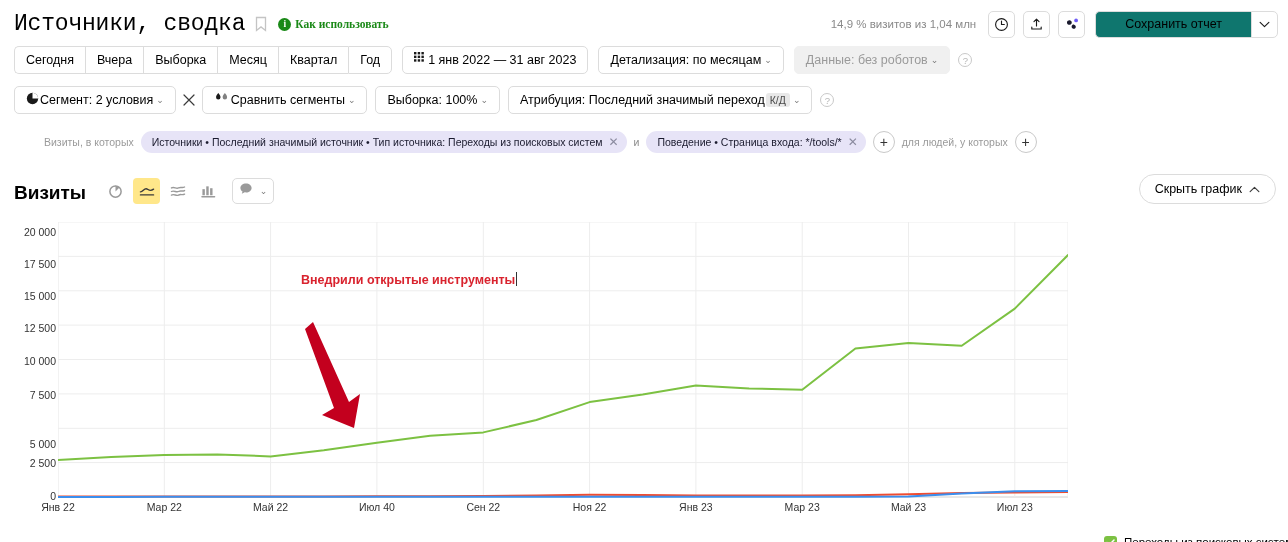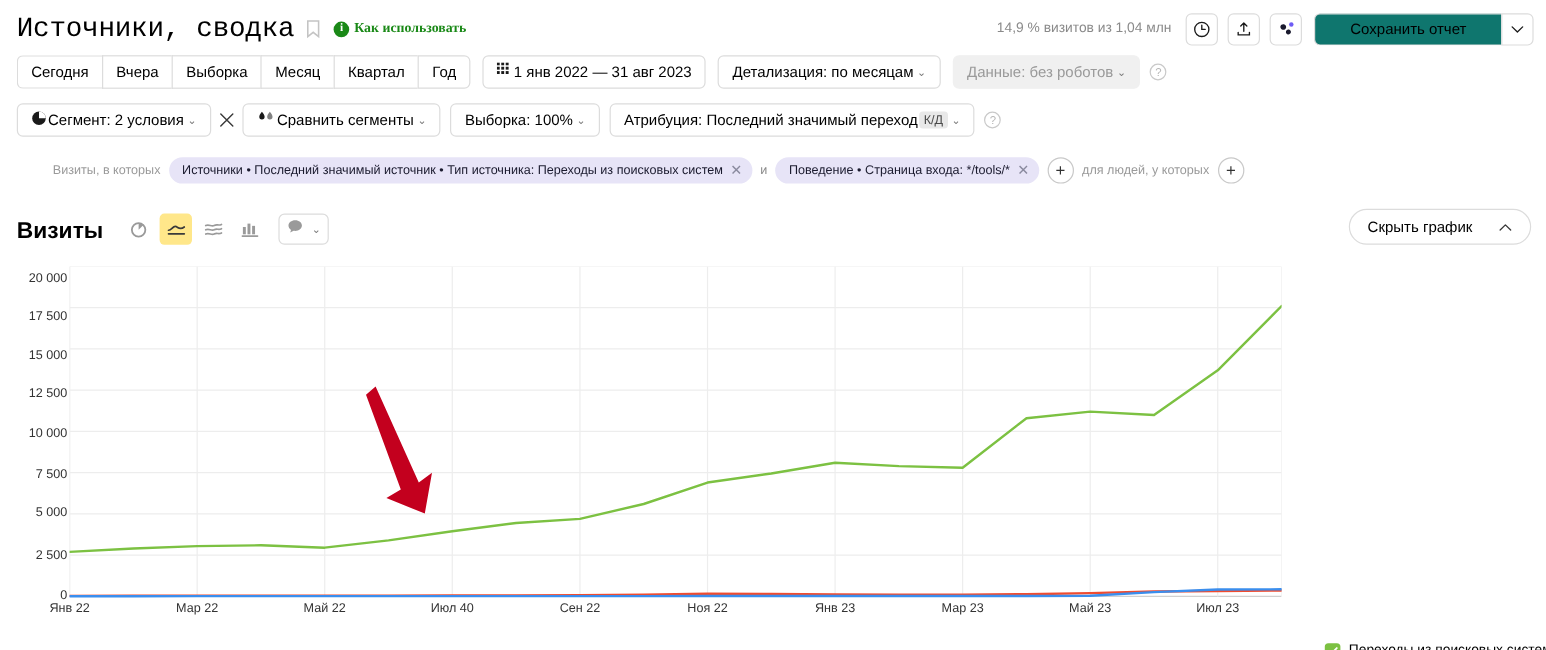--- a/index.html
+++ b/index.html
@@ -133,21 +133,21 @@
   }
   .chart-icon-btn.active { background: #ffe78a; }
   .comment-btn {
     height: 26px; min-width: 42px; border: 1px solid #dcdcdc; border-radius: 5px;
     background: #fff; display: flex; align-items: center; justify-content: center;
     gap: 5px; cursor: pointer; margin-left: 6px;
   }
   .hide-chart-btn {
     margin-left: auto; height: 30px; padding: 13px 15px; border: 1px solid #dcdcdc;
     border-radius: 15px; background: #fff; font-size: 12.5px; display: flex;
-    align-items: center; gap: 22px; cursor: pointer; white-space: nowrap; color: #000;
+    align-items: center; gap: 7px; cursor: pointer; white-space: nowrap; color: #000;
   }
 
   
   .chart-area { position: absolute; top: 212px; left: 0; width: 1288px; height: 310px; }
   .y-label {
     position: absolute; right: 0; font-size: 10.5px; color: #333;
     text-align: right; white-space: nowrap; transform: translateY(-50%); margin-left: 12px;
   }
   .y-axis { position: absolute; left: 14px; top: 0; width: 42px; height: 275px; }
   .x-label {
@@ -392,21 +392,21 @@
 
   <div class="chart-area">
 
     <div class="y-axis">
       <div class="y-label" style="top:20px">20 000</div>
       <div class="y-label" style="top:52px">17 500</div>
       <div class="y-label" style="top:84px">15 000</div>
       <div class="y-label" style="top:116px">12 500</div>
       <div class="y-label" style="top:149px">10 000</div>
       <div class="y-label" style="top:183px">7 500</div>
-      <div class="y-label" style="top:215px">5 000</div>
+      <div class="y-label" style="top:232px">5 000</div>
       <div class="y-label" style="top:251px">2 500</div>
       <div class="y-label" style="top:284px">0</div>
     </div>
 
     <svg id="plot" width="1010" height="285" viewBox="0 0 1010 285" style="position:absolute;left:58px;top:10px">
       <g id="grid">
           <line x1="0" y1="275.0" x2="1010" y2="275.0" stroke="#d0d0d0" stroke-width="1"></line>
           <line x1="0" y1="240.6" x2="1010" y2="240.6" stroke="#ededed" stroke-width="1"></line>
           <line x1="0" y1="206.3" x2="1010" y2="206.3" stroke="#ededed" stroke-width="1"></line>
           <line x1="0" y1="171.9" x2="1010" y2="171.9" stroke="#ededed" stroke-width="1"></line>
@@ -441,20 +441,23 @@
         <div class="x-label" style="left:270.6px; top:289px">Май 22</div>
         <div class="x-label" style="left:376.9px; top:289px">Июл 40</div>
         <div class="x-label" style="left:483.3px; top:289px">Сен 22</div>
         <div class="x-label" style="left:589.6px; top:289px">Ноя 22</div>
         <div class="x-label" style="left:695.9px; top:289px">Янв 23</div>
         <div class="x-label" style="left:802.2px; top:289px">Мар 23</div>
         <div class="x-label" style="left:908.5px; top:289px">Май 23</div>
         <div class="x-label" style="left:1014.8px; top:289px">Июл 23</div>
       </div>
 
+    <div class="annotation" style="left:301px; top:60px">
+      <span>Внедрили открытые инструменты</span><span class="caret-bar"></span>
+    </div>
 
     <svg width="70" height="120" viewBox="0 0 70 120" style="position:absolute;left:305px;top:104px">
       <path d="M8 6 L44 86 L55 78 L49 112 L17 99 L29 92 L0 13 Z" fill="#c3001e"></path>
     </svg>
 
     <div class="legend" id="legend">
   <div class="legend-item ">
     <span class="lg-box" style="background:#7cc142">
       <svg width="9" height="7" viewBox="0 0 10 8">
               <path d="M1 4l2.6 2.6L9 1.2" fill="none" stroke="#fff" stroke-width="1.7" stroke-linecap="round" stroke-linejoin="round"></path>

